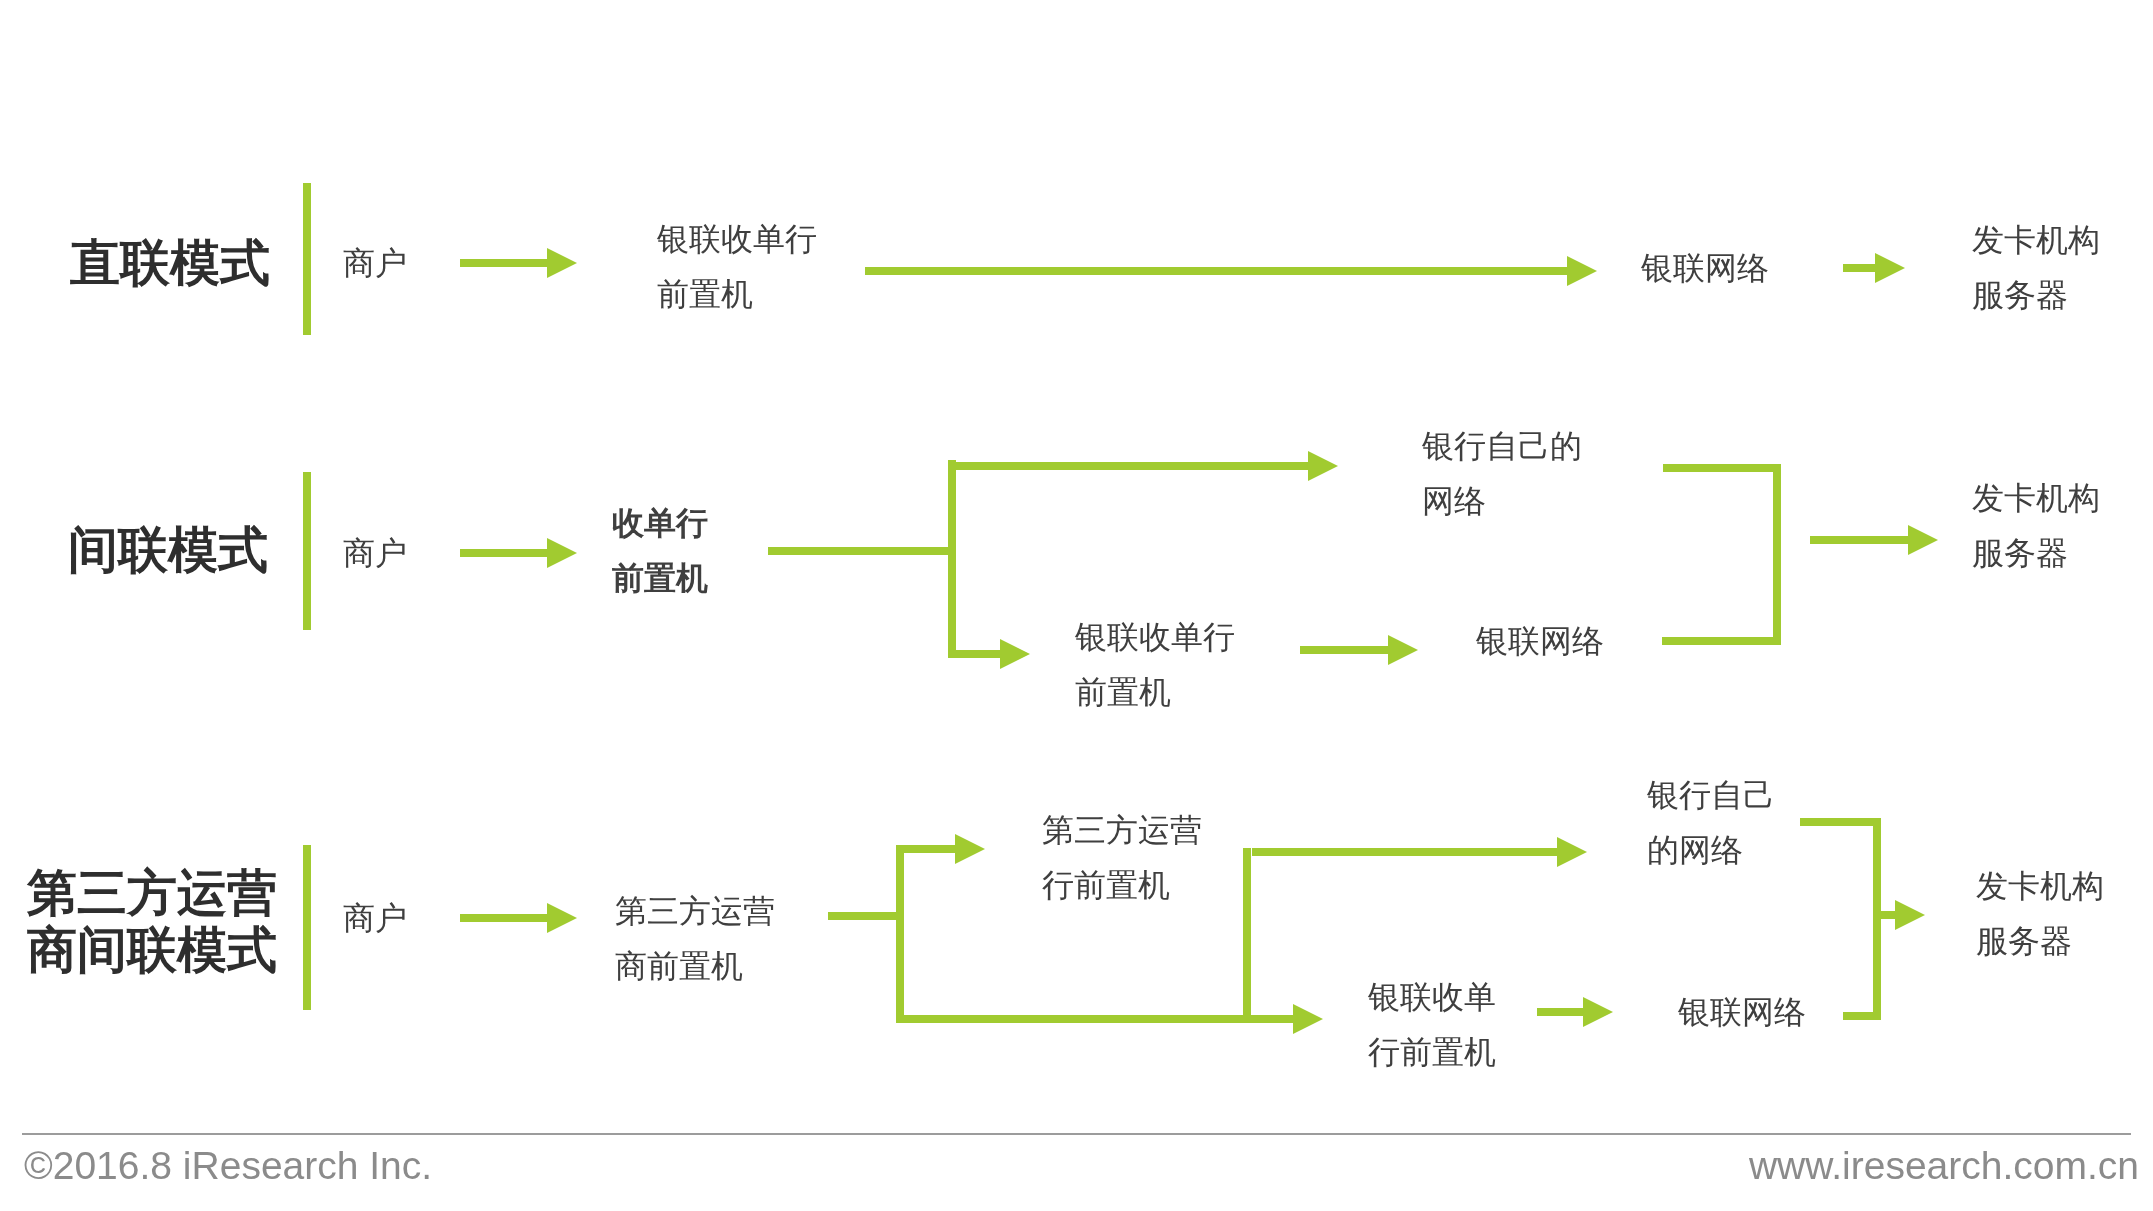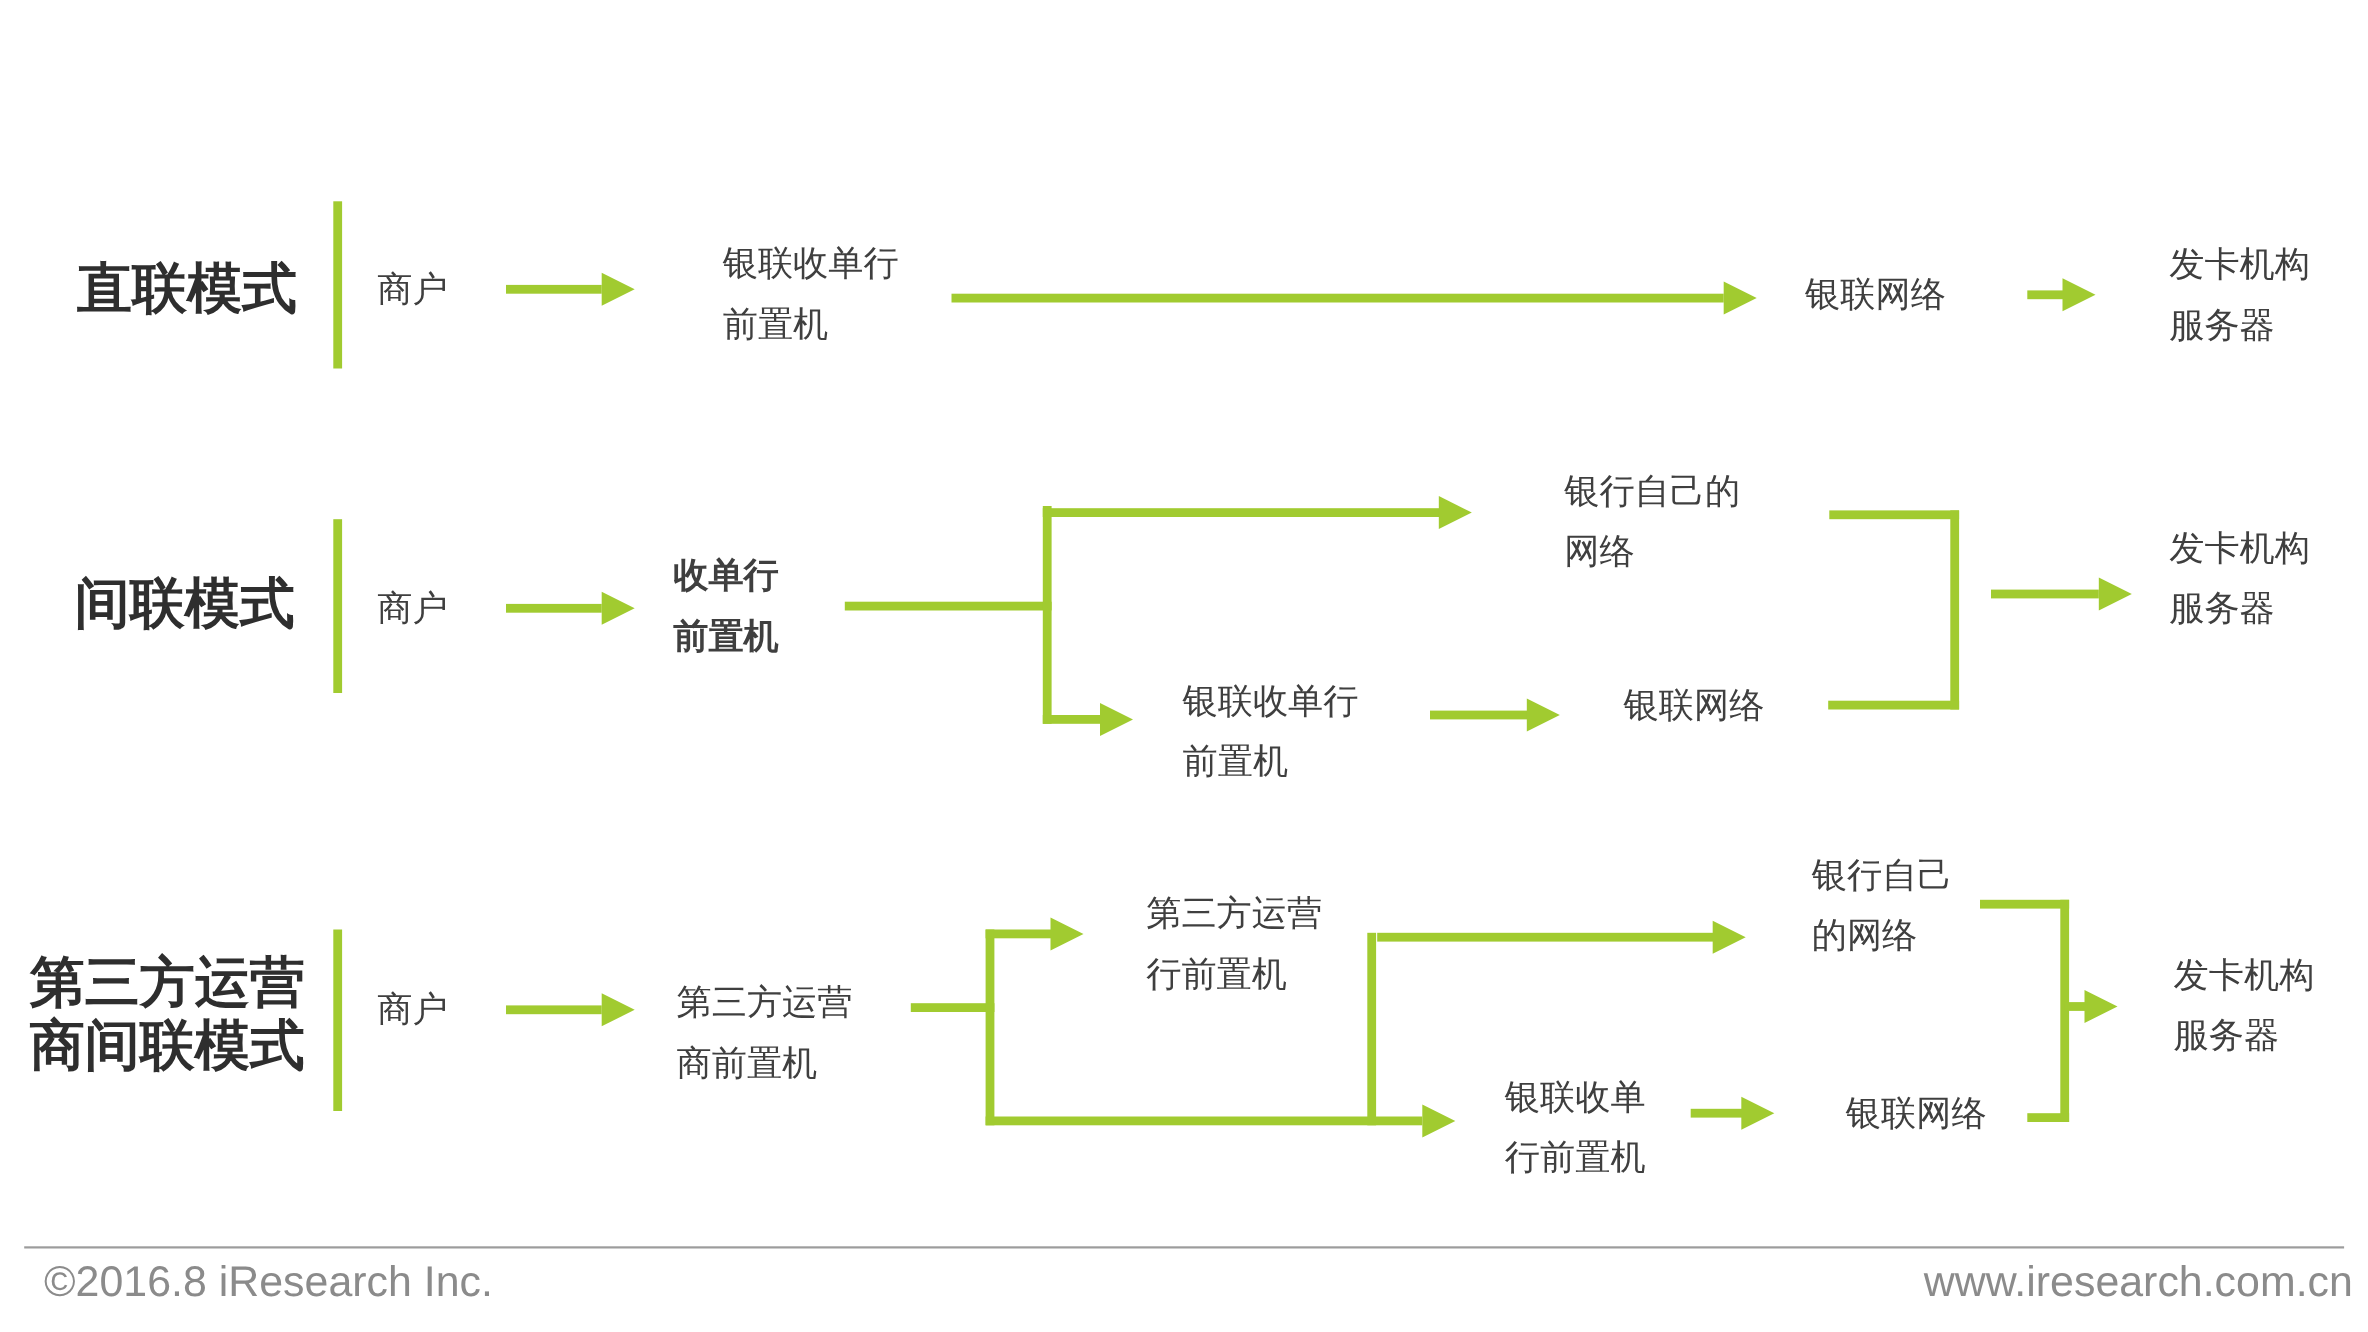--- a/index.html
+++ b/index.html
@@ -24,21 +24,21 @@
   }
   .hl{position:absolute;height:8px;background:var(--green);}
   .vl{position:absolute;width:8px;background:var(--green);}
   .vbar{position:absolute;width:8px;background:var(--green);left:303px;}
   .ah{position:absolute;width:0;height:0;border-top:15px solid transparent;
       border-bottom:15px solid transparent;border-left:30px solid var(--green);}
   .src{position:absolute;left:30px;top:1096px;transform:translateY(-50%);
        font-size:39px;color:var(--foot);white-space:nowrap;}
   .rule{position:absolute;left:22px;top:1133px;width:2109px;height:2px;background:#9c9c9c;}
   .copy{position:absolute;left:24px;top:1166px;transform:translateY(-50%);
-        font-size:39px;color:var(--foot);white-space:nowrap;margin-left:16px;}
+        font-size:39px;color:var(--foot);white-space:nowrap;}
   .site{position:absolute;right:14px;top:1166px;transform:translateY(-50%);
         font-size:39px;color:var(--foot);white-space:nowrap;}
 </style>
 </head>
 <body>
 
 <div class="canvas" style="--green: #a1cb30; --node: #3f3f3f; --label: #2e2e2e; --foot: #8b8b8b;">
 
 
   <div class="rowlabel" style="left:170px;top:263px;">直联模式</div>

